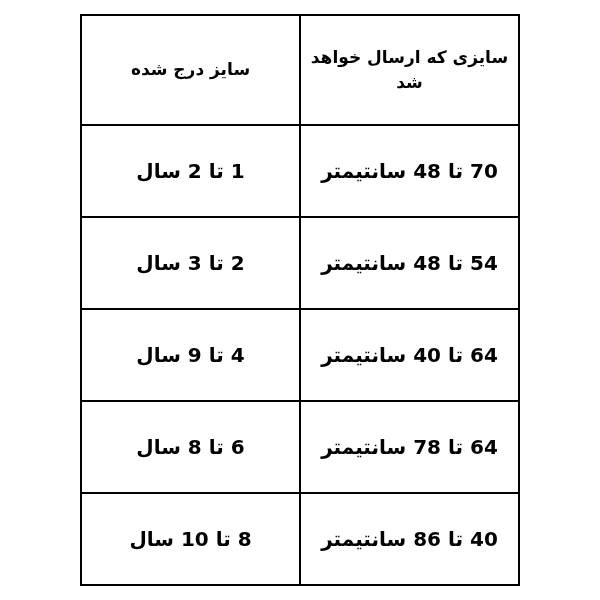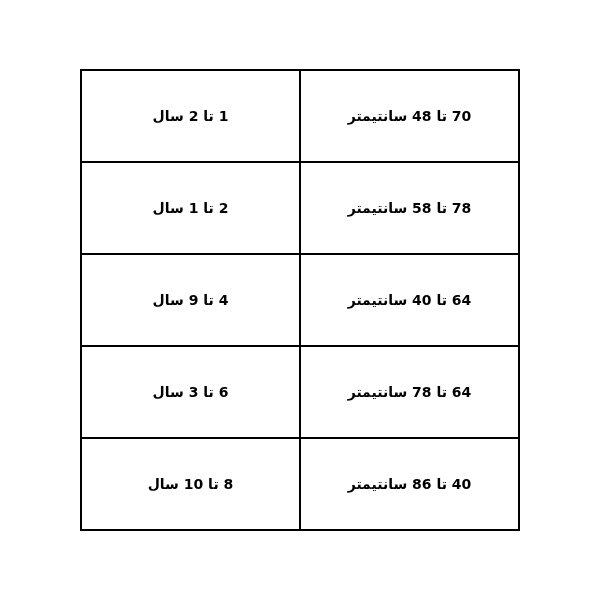--- a/index.html
+++ b/index.html
@@ -27,21 +27,21 @@
   table.size-table {
     border-collapse: collapse;
     width: 440px;
     table-layout: fixed;
     direction: rtl;
   }
   table.size-table td {
     border: 2px solid #000000;
     text-align: center;
     vertical-align: middle;
-    font-size: 14px;
+    font-size: 20px;
     font-weight: bold;
     line-height: 1.5;
     padding: 8px 6px;
     color: #000000;
   }
   table.size-table tr.header-row td {
     height: 92px;
     font-size: 17px;
   }
   table.size-table tr.data-row td {
@@ -51,50 +51,58 @@
     display: block;
     unicode-bidi: plaintext;
   }
 </style>
 </head>
 <body>
 
 <div class="table-wrap">
   <table class="size-table">
     <tbody>
+      <tr class="header-row">
+        <td>
+          <span class="cell-text">سایزی که ارسال خواهد شد</span>
+        </td>
+        <td>
+          <span class="cell-text">سایز درج شده</span>
+        </td>
+      </tr>
       <tr class="data-row">
         <td>
           <span class="cell-text">70 تا 48 سانتیمتر</span>
         </td>
         <td>
           <span class="cell-text">1 تا 2 سال</span>
         </td>
       </tr>
       <tr class="data-row">
         <td>
-          <span class="cell-text">78 تا 58  سانتیمتر</span>
+          <span class="cell-text">54 تا 48  سانتیمتر</span>
         </td>
         <td>
-          <span class="cell-text">2 تا 1 سال</span>
+          <span class="cell-text">2 تا 3 سال</span>
         </td>
       </tr>
       <tr class="data-row">
         <td>
           <span class="cell-text">64 تا 40  سانتیمتر</span>
         </td>
         <td>
           <span class="cell-text">4 تا 9 سال</span>
         </td>
       </tr>
       <tr class="data-row">
         <td>
           <span class="cell-text">64 تا 78  سانتیمتر</span>
         </td>
         <td>
-          <span class="cell-text">6 تا 3 سال</span>
+          <span class="cell-text">6 تا 8 سال</span>
         </td>
       </tr>
       <tr class="data-row">
         <td>
           <span class="cell-text">40 تا 86  سانتیمتر</span>
         </td>
         <td>
           <span class="cell-text">8 تا 10 سال</span>
         </td>
       </tr>

